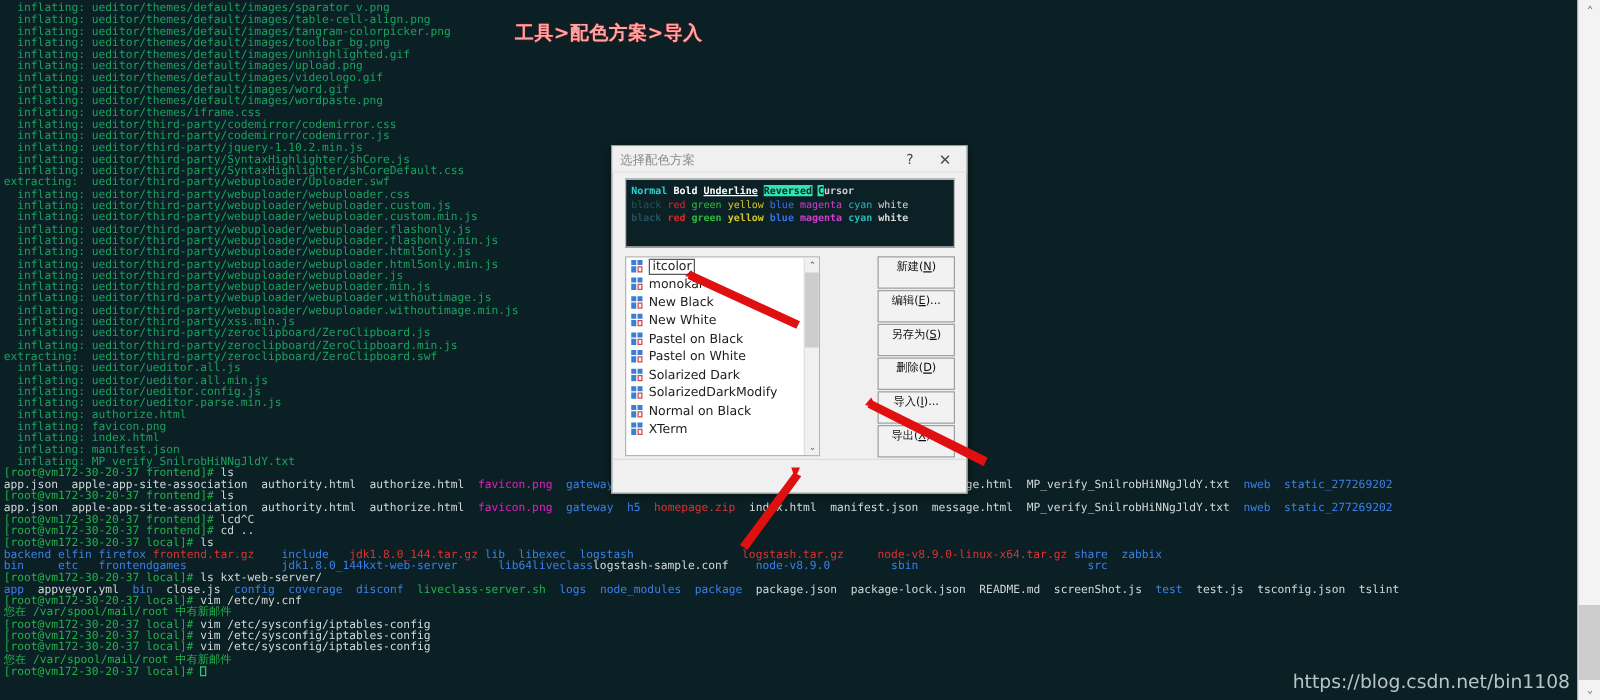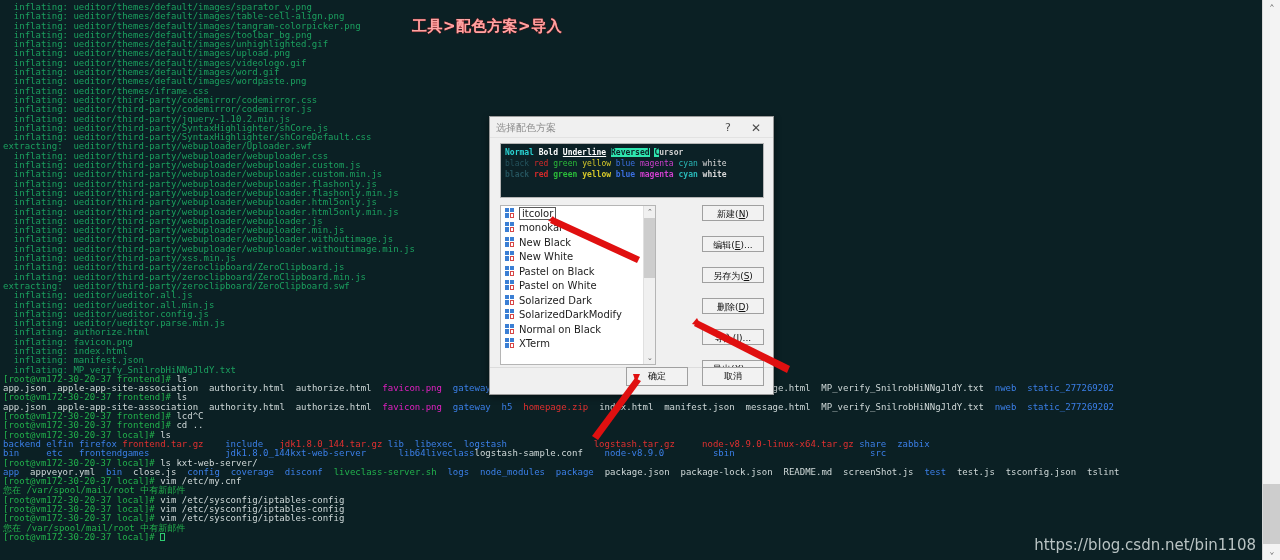--- a/index.html
+++ b/index.html
@@ -113,21 +113,21 @@
     position:absolute; right:0; top:0; width:12px; height:100%;
     background:#f0f0f0; border-left:1px solid #e0e0e0;
   }
   .sb-arrow { width:12px; height:12px; text-align:center; font-size:7px; color:#5a5a5a; line-height:12px;}
   .sb-arrow.bottom { position:absolute; bottom:0; left:0; }
   #list-thumb { position:absolute; top:12px; left:0; width:12px; height:60px; background:#cdcdcd;}
 
   
   #sidebuttons { position:absolute; left:212px; top:88px; width:62px; }
   .sbtn {
-    width:62px; height:16px; margin-bottom:15px;
+    width:62px; height:26px; margin-bottom:1px;
     background:#f2f2f2; border:1px solid #a0a0a0;
     font-size:9px; color:#101010; text-align:center; line-height:17px;
     font-family:"DejaVu Sans", sans-serif;
   }
   .sbtn u { text-decoration:underline; }
 
   
   #dlg-sep { position:absolute; left:0; top:250px; width:100%; height:1px; background:#dcdcdc;}
   #bottom-row { position:absolute; right:9px; bottom:8px; }
   .bbtn {
@@ -279,24 +279,20 @@
       <div class="sbtn">新建(<u>N</u>)</div>
       <div class="sbtn">编辑(<u>E</u>)...</div>
       <div class="sbtn">另存为(<u>S</u>)</div>
       <div class="sbtn">删除(<u>D</u>)</div>
       <div class="sbtn">导入(<u>I</u>)...</div>
       <div class="sbtn">导出(<u>X</u>)...</div>
     </div>
 
   <div id="dlg-sep"></div>
 
-  <div id="bottom-row">
-    <div class="bbtn">确定</div>
-    <div class="bbtn">取消</div>
-  </div>
 </div>
 
 <svg id="arrows" viewBox="0 0 1280 560">
   <g fill="#e01010" stroke="none">
     <path d="M 553 216 L 556 222 L 548 221 Z"></path>
     <path d="M 553 217 L 640 257 L 637 263 L 550 223 Z"></path>
     <path d="M 697 318 L 692 324 L 701 326 Z"></path>
     <path d="M 697 320 L 790 366 L 787 373 L 694 326 Z"></path>
     <path d="M 633 374 L 640 374 L 636 383 Z"></path>
     <path d="M 635 378 L 641 381 L 598 440 L 592 436 Z"></path>

